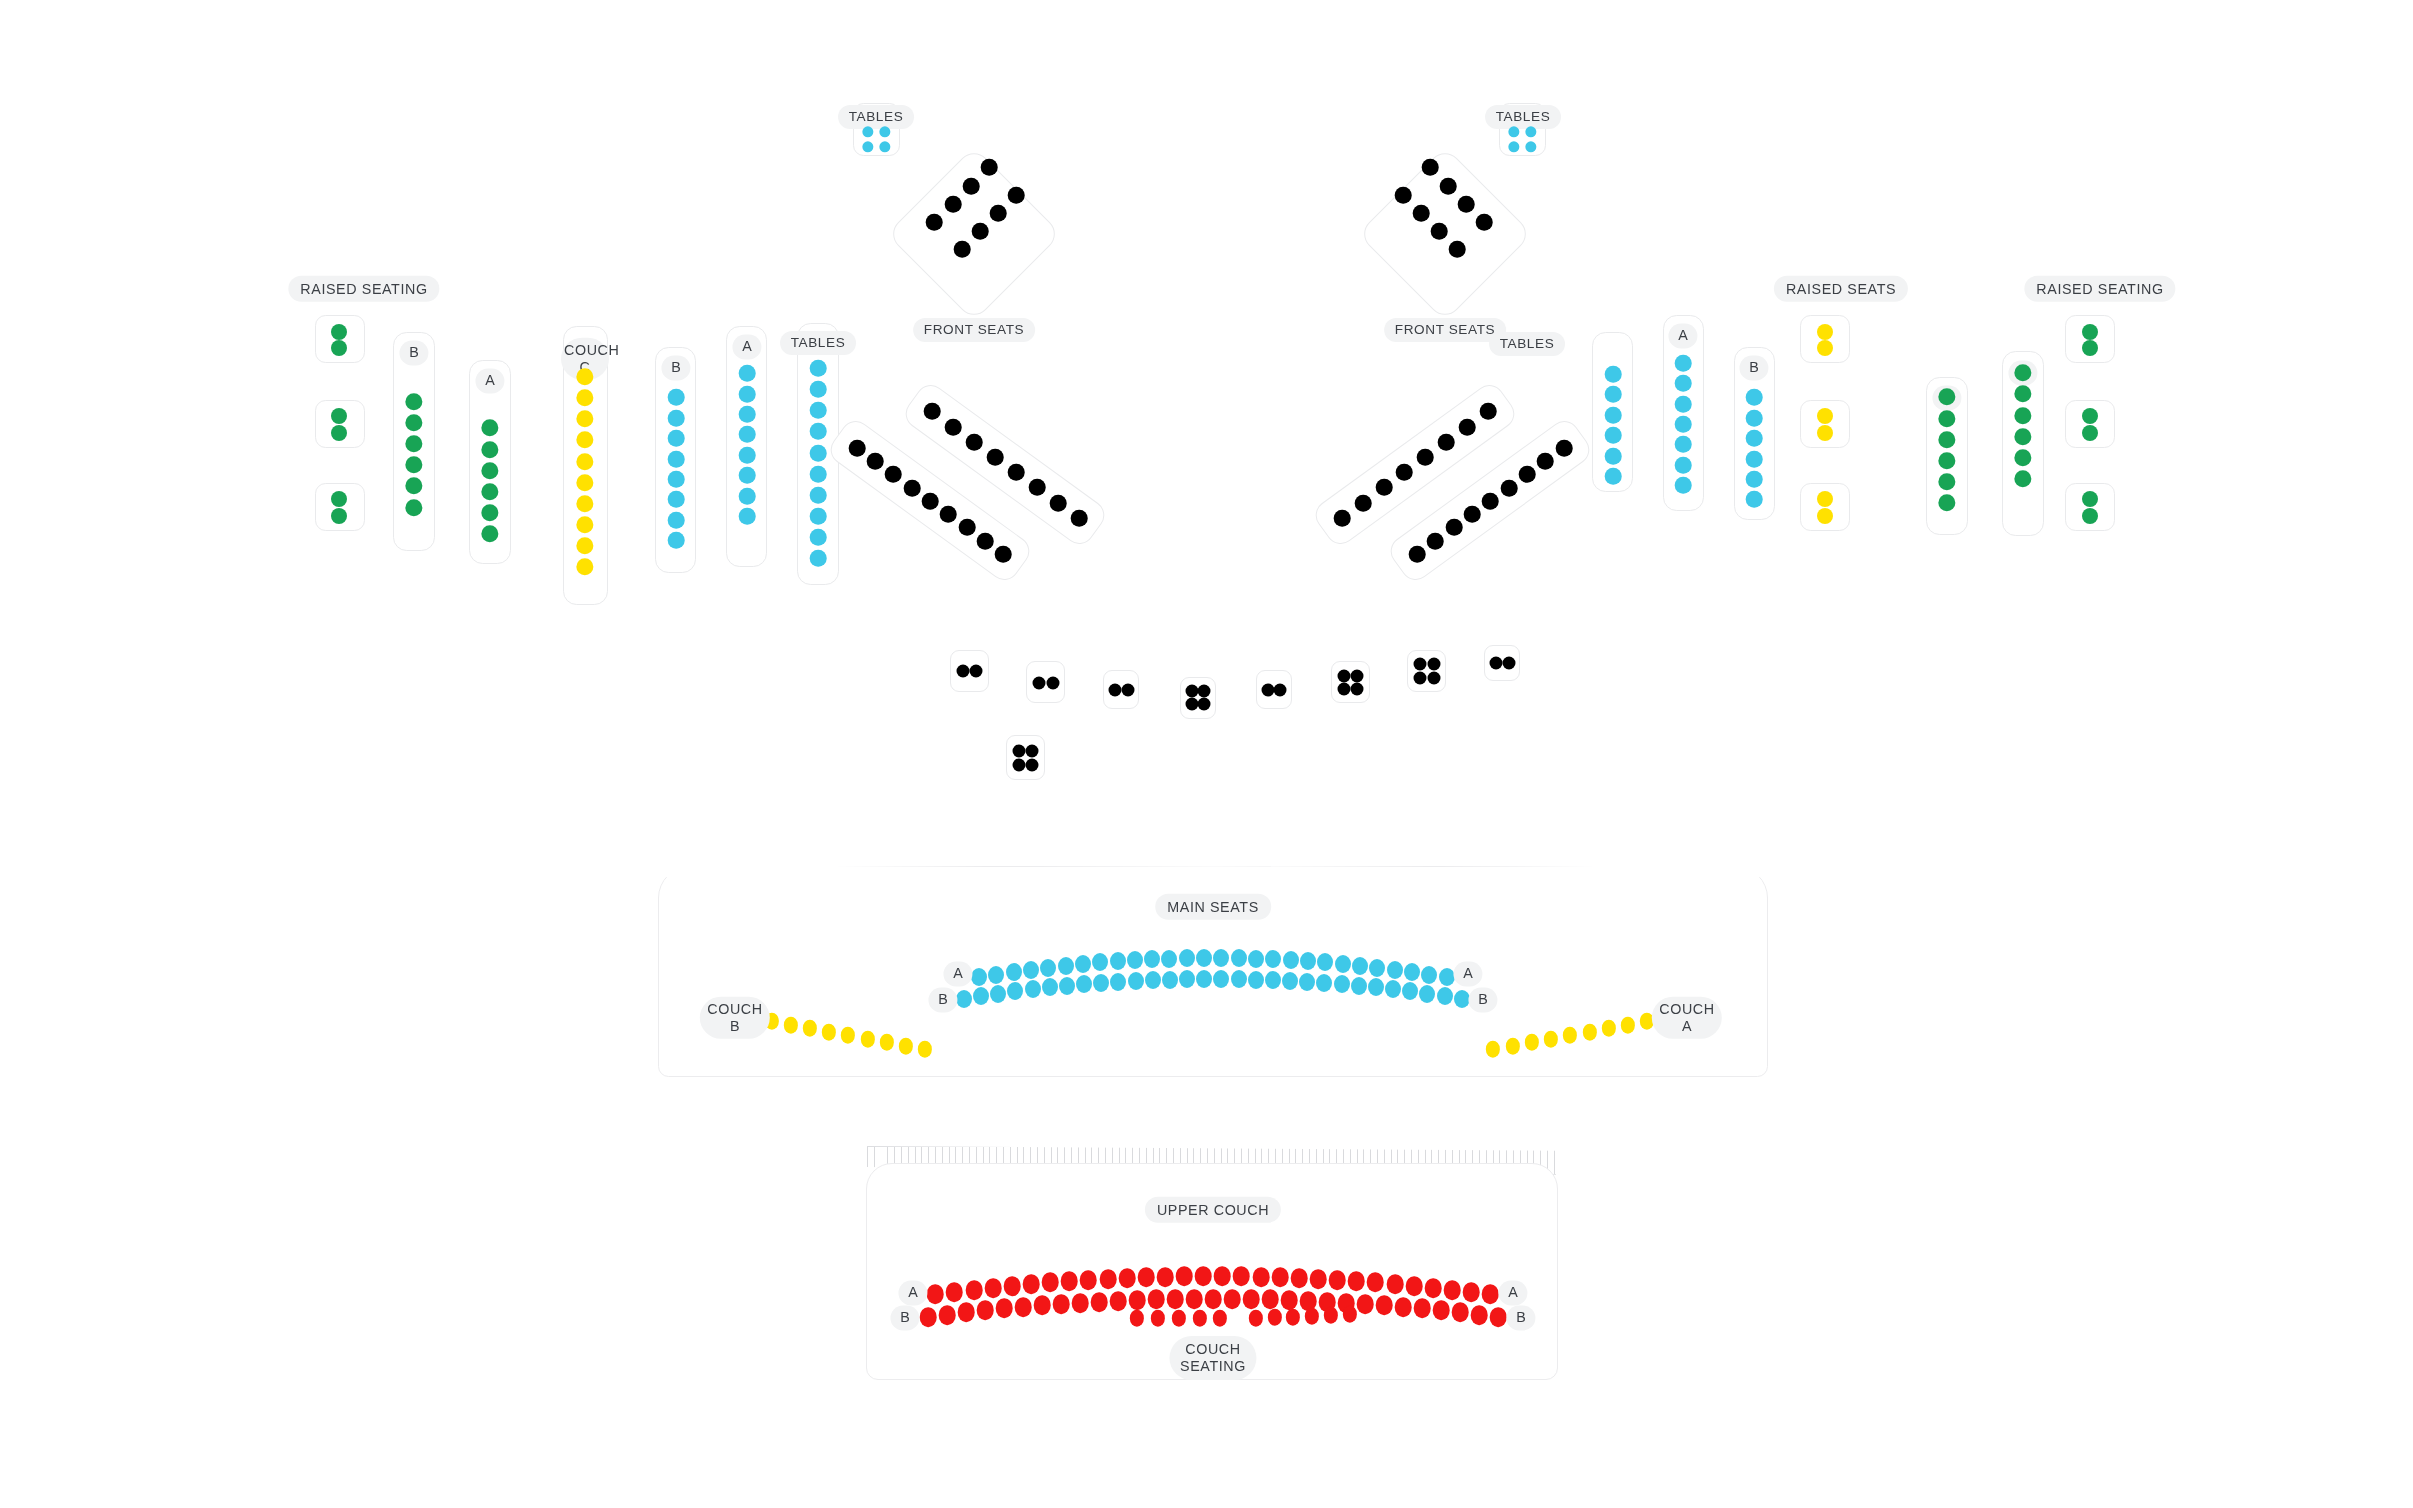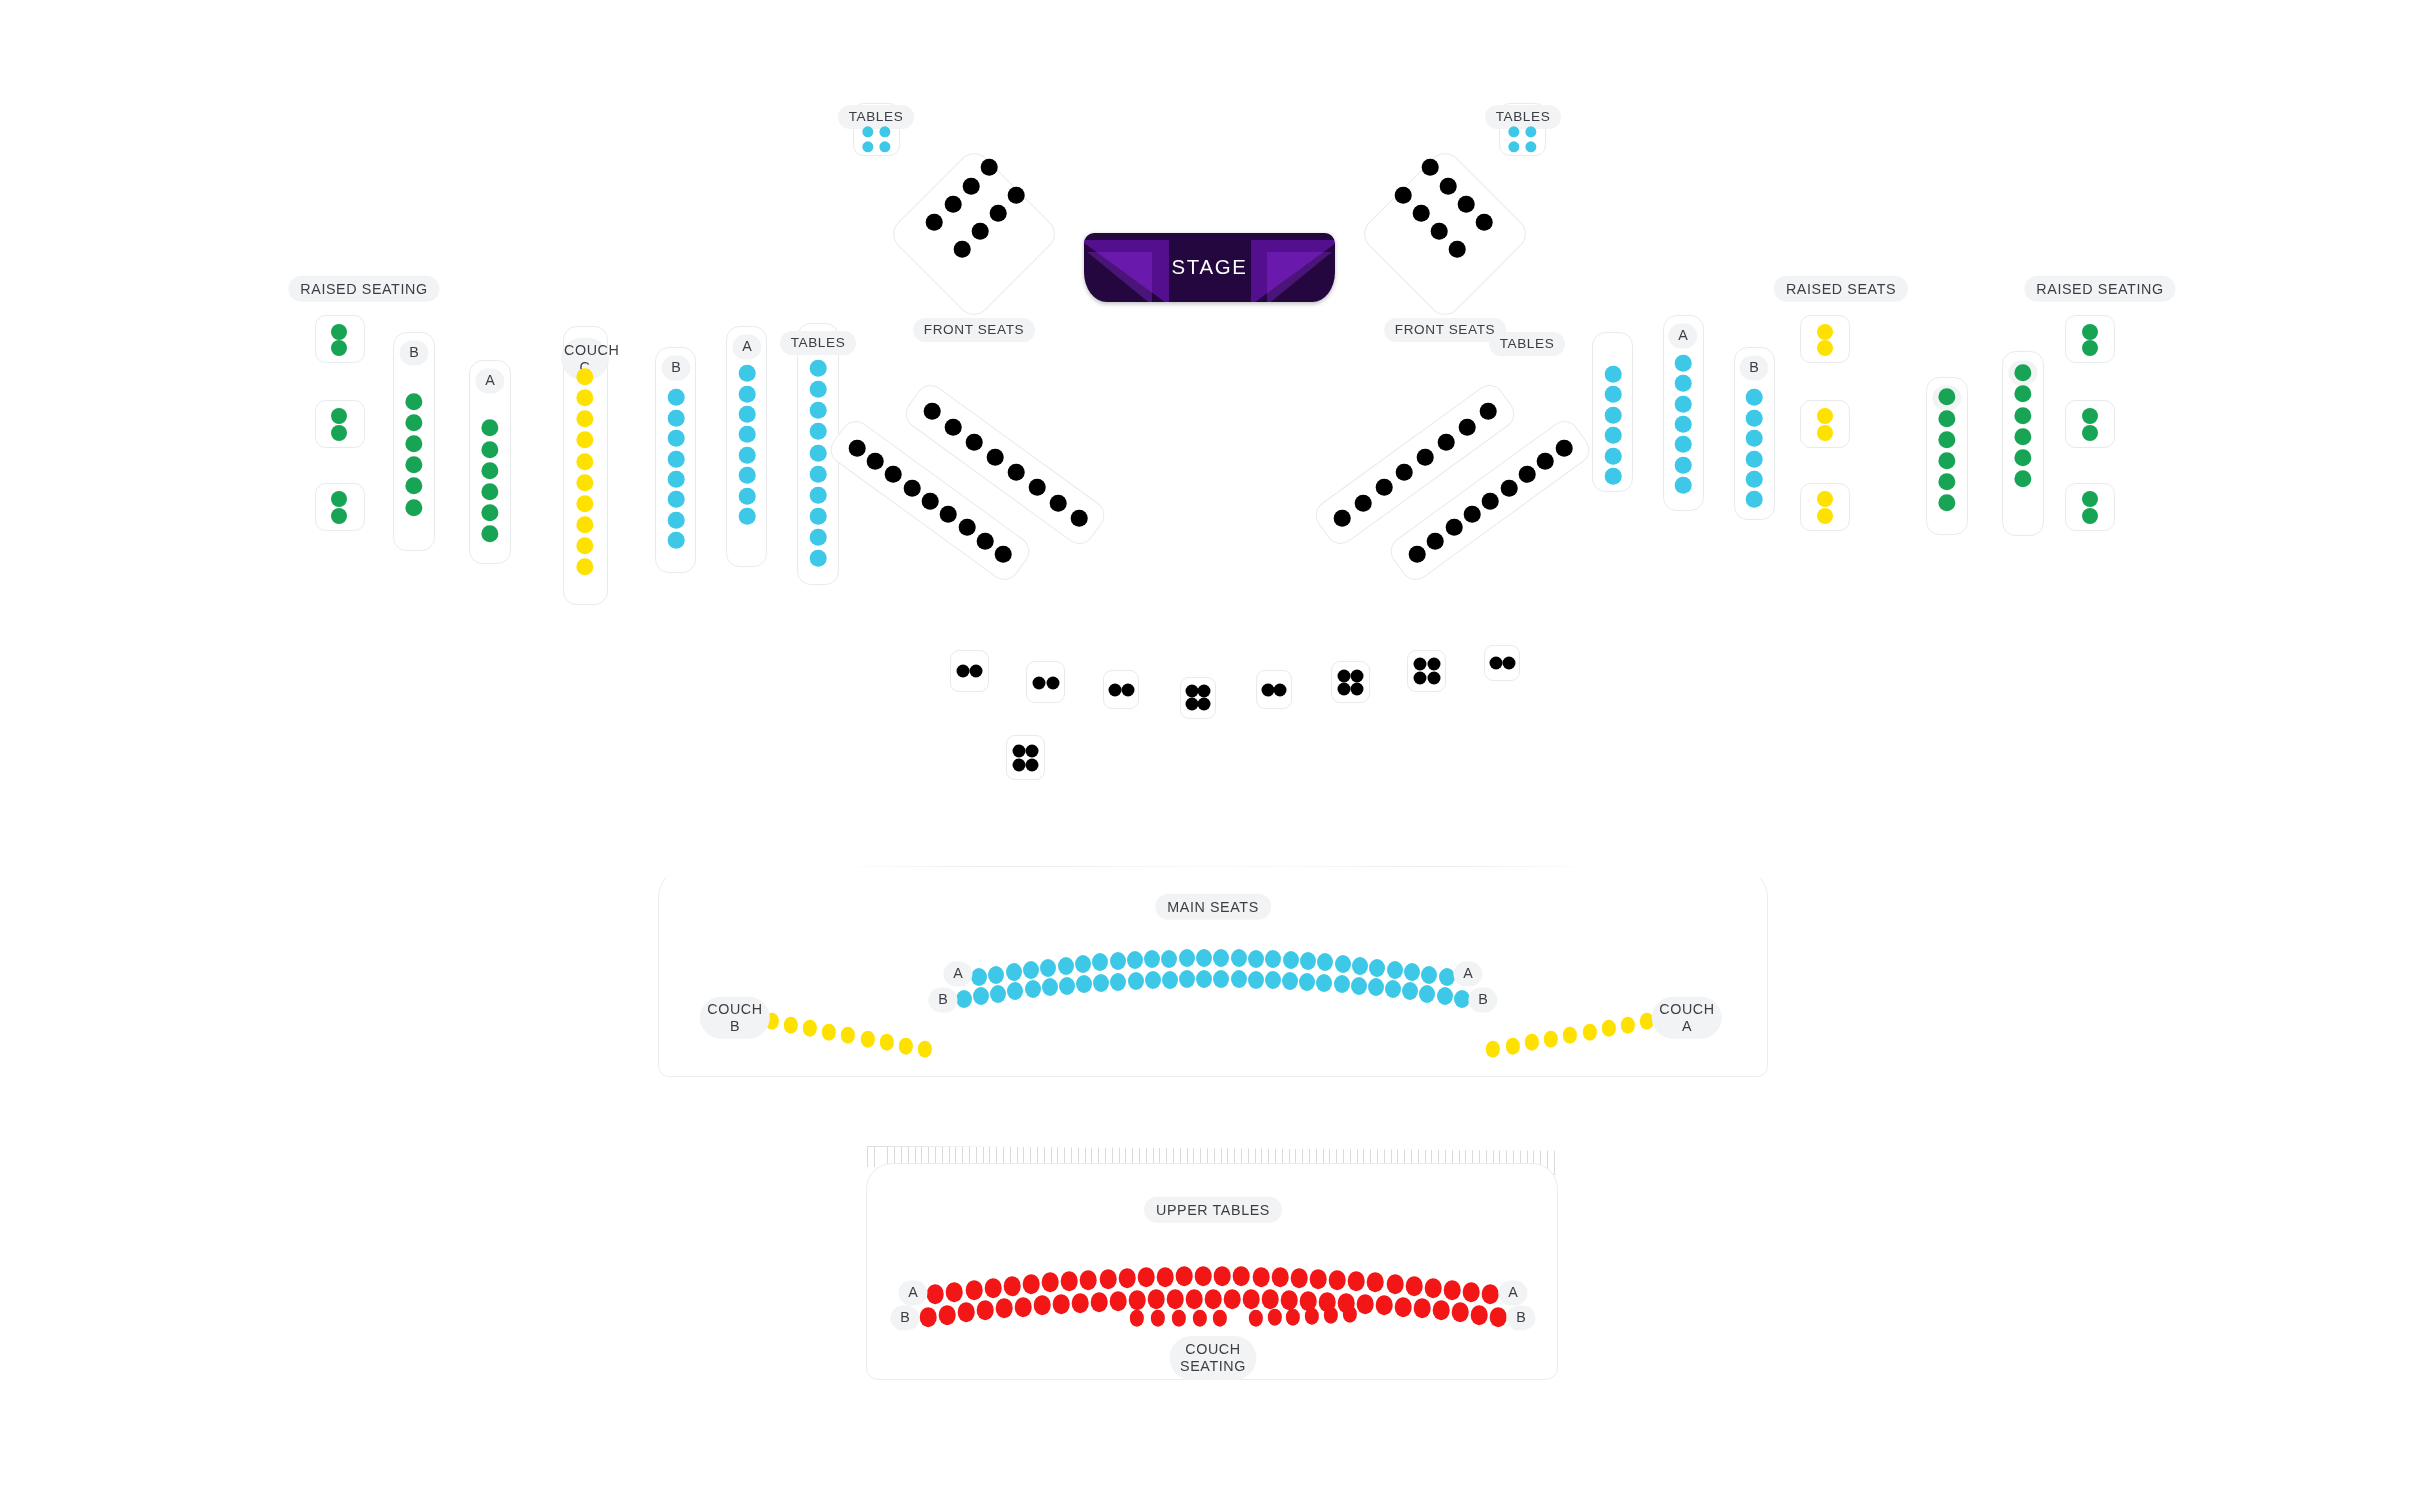--- a/index.html
+++ b/index.html
@@ -43,27 +43,20 @@
   .hatch{position:absolute;left:867px;top:1146px;width:689px;height:27px;
          background:repeating-linear-gradient(90deg,#d9dadd 0 0.9px,transparent 0.9px 6.8px);
          border-top:0.9px solid #dcdde0;border-bottom:0.9px solid #e4e5e7;
          clip-path:polygon(0 0,100% 16%,100% 100%,0 72%);}
 </style>
 </head>
 <body>
 
 <div id="map">
 
-  <div id="stage">
-    <div class="beamL"></div>
-    <div class="beamL2"></div>
-    <div class="beamR"></div>
-    <div class="beamR2"></div>
-    <div class="lbl">STAGE</div>
-  </div>
 
   <div class="floor" id="mainfloor"></div>
   <div class="hatch"></div>
   <div class="floor" id="upperlevel"></div>
 
   <div id="gen">
       <div class="sec" style="left:315px;top:315px;width:50px;height:48px;border-radius:10.6px"></div>
       <div class="dot" style="left:339px;top:332px;width:16px;height:16px;background:#18a455"></div>
       <div class="dot" style="left:339px;top:348px;width:16px;height:16px;background:#18a455"></div>
       <div class="sec" style="left:315px;top:400px;width:50px;height:48px;border-radius:10.6px"></div>
@@ -376,21 +369,21 @@
       <div class="dot" style="left:1513px;top:1046px;width:14.3px;height:16.6px;background:#ffe100;border-radius:50%"></div>
       <div class="dot" style="left:1532px;top:1042px;width:14.3px;height:16.6px;background:#ffe100;border-radius:50%"></div>
       <div class="dot" style="left:1551px;top:1039px;width:14.3px;height:16.6px;background:#ffe100;border-radius:50%"></div>
       <div class="dot" style="left:1570px;top:1035px;width:14.3px;height:16.6px;background:#ffe100;border-radius:50%"></div>
       <div class="dot" style="left:1590px;top:1032px;width:14.3px;height:16.6px;background:#ffe100;border-radius:50%"></div>
       <div class="dot" style="left:1609px;top:1028px;width:14.3px;height:16.6px;background:#ffe100;border-radius:50%"></div>
       <div class="dot" style="left:1628px;top:1025px;width:14.3px;height:16.6px;background:#ffe100;border-radius:50%"></div>
       <div class="dot" style="left:1647px;top:1021px;width:14.3px;height:16.6px;background:#ffe100;border-radius:50%"></div>
       <div class="tag" style="left: 1687px; top: 1018px; padding: 3.8px 7.5px;">COUCH
 A</div>
-      <div class="tag" style="left:1213px;top:1210px">UPPER TABLES</div>
+      <div class="tag" style="left:1213px;top:1210px">UPPER COUCH</div>
       <div class="dot" style="left:935px;top:1294px;width:16.6px;height:19.6px;background:#f21616;border-radius:50%"></div>
       <div class="dot" style="left:954px;top:1292px;width:16.6px;height:19.6px;background:#f21616;border-radius:50%"></div>
       <div class="dot" style="left:974px;top:1290px;width:16.6px;height:19.6px;background:#f21616;border-radius:50%"></div>
       <div class="dot" style="left:993px;top:1288px;width:16.6px;height:19.6px;background:#f21616;border-radius:50%"></div>
       <div class="dot" style="left:1012px;top:1286px;width:16.6px;height:19.6px;background:#f21616;border-radius:50%"></div>
       <div class="dot" style="left:1031px;top:1284px;width:16.6px;height:19.6px;background:#f21616;border-radius:50%"></div>
       <div class="dot" style="left:1050px;top:1282px;width:16.6px;height:19.6px;background:#f21616;border-radius:50%"></div>
       <div class="dot" style="left:1069px;top:1281px;width:16.6px;height:19.6px;background:#f21616;border-radius:50%"></div>
       <div class="dot" style="left:1088px;top:1280px;width:16.6px;height:19.6px;background:#f21616;border-radius:50%"></div>
       <div class="dot" style="left:1108px;top:1279px;width:16.6px;height:19.6px;background:#f21616;border-radius:50%"></div>

